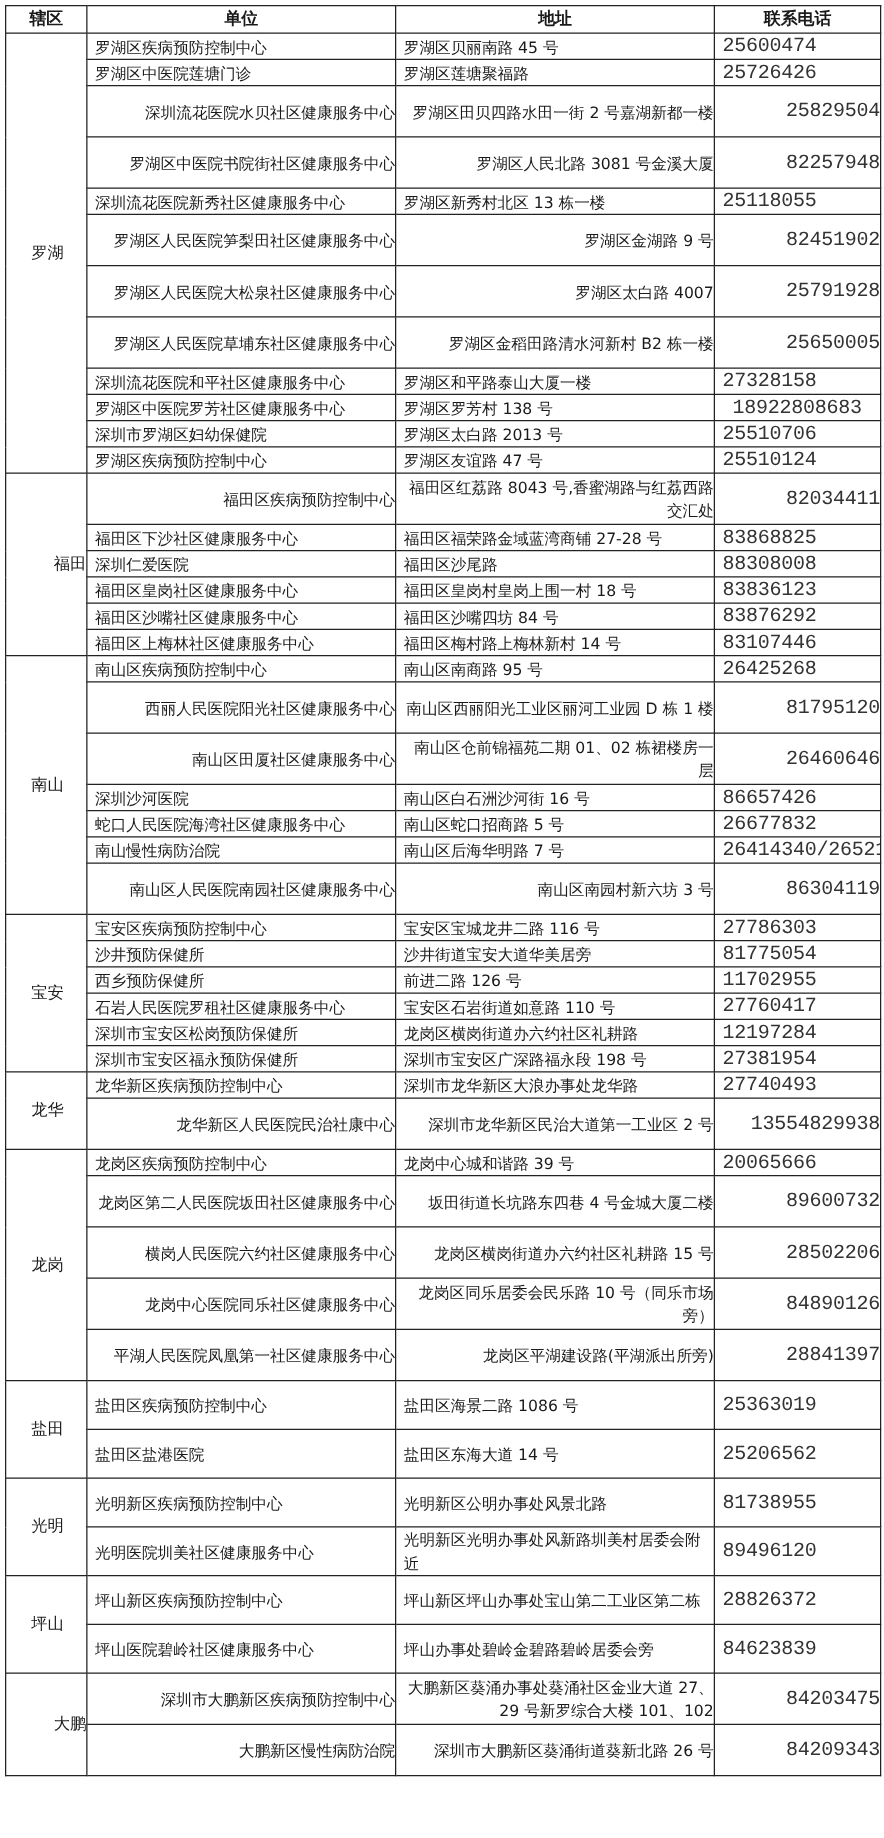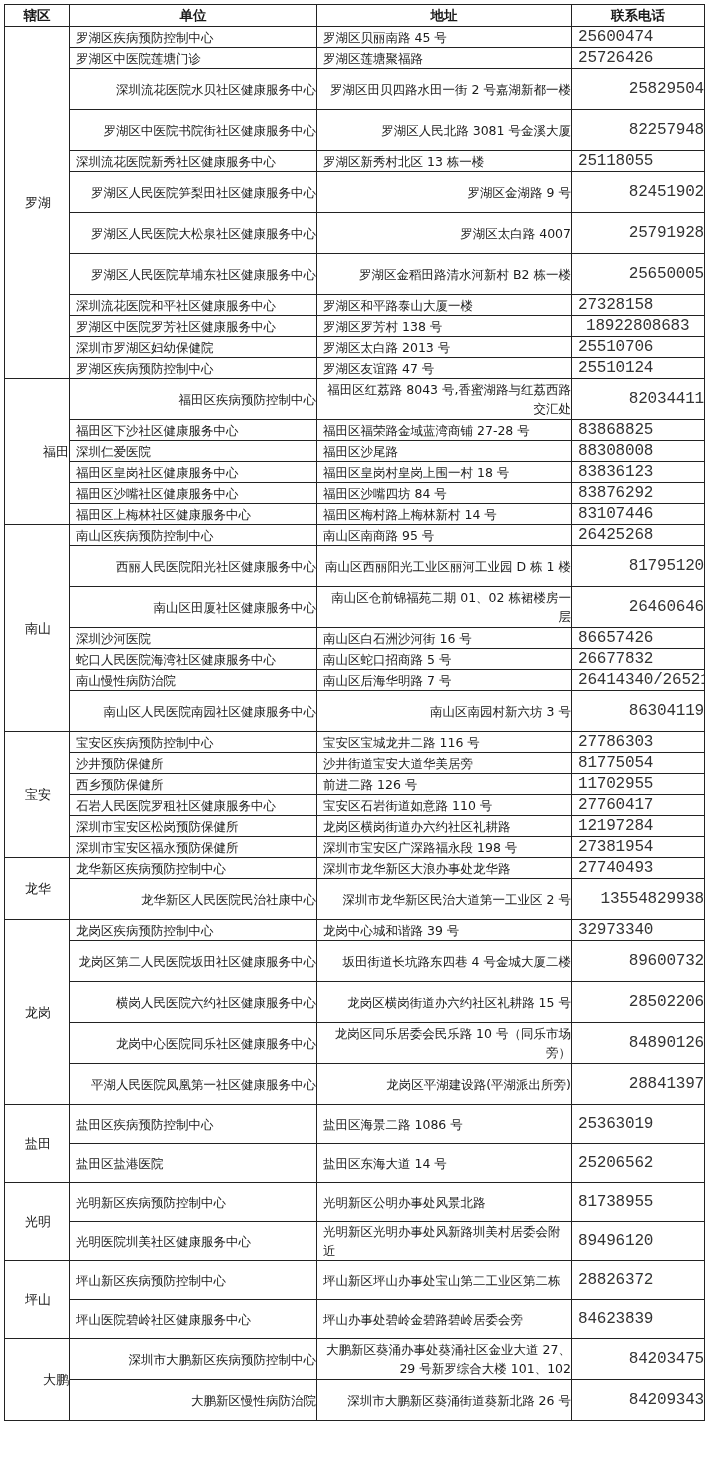--- a/index.html
+++ b/index.html
@@ -232,21 +232,21 @@
         </tr>
         <tr class="h2">
           <td>龙华新区人民医院民治社康中心</td>
           <td>深圳市龙华新区民治大道第一工业区 2 号</td>
           <td class="phone">13554829938</td>
         </tr>
         <tr class="h1">
           <td class="district" rowspan="5">龙岗</td>
           <td>龙岗区疾病预防控制中心</td>
           <td>龙岗中心城和谐路 39 号</td>
-          <td class="phone">32973340</td>
+          <td class="phone">20065666</td>
         </tr>
         <tr class="h2">
           <td>龙岗区第二人民医院坂田社区健康服务中心</td>
           <td>坂田街道长坑路东四巷 4 号金城大厦二楼</td>
           <td class="phone">89600732</td>
         </tr>
         <tr class="h2">
           <td>横岗人民医院六约社区健康服务中心</td>
           <td>龙岗区横岗街道办六约社区礼耕路 15 号</td>
           <td class="phone">28502206</td>

